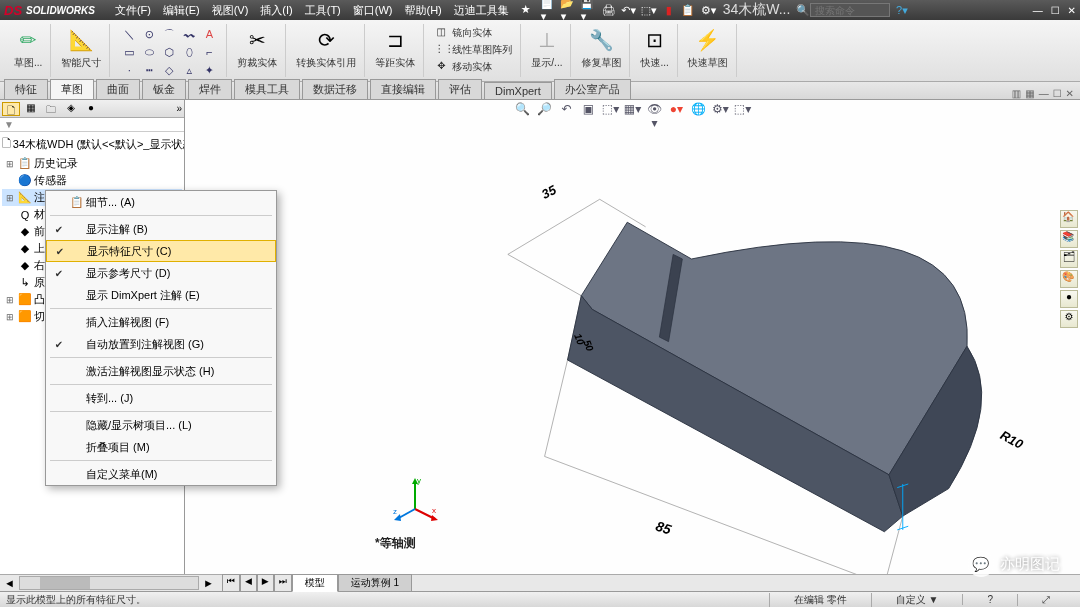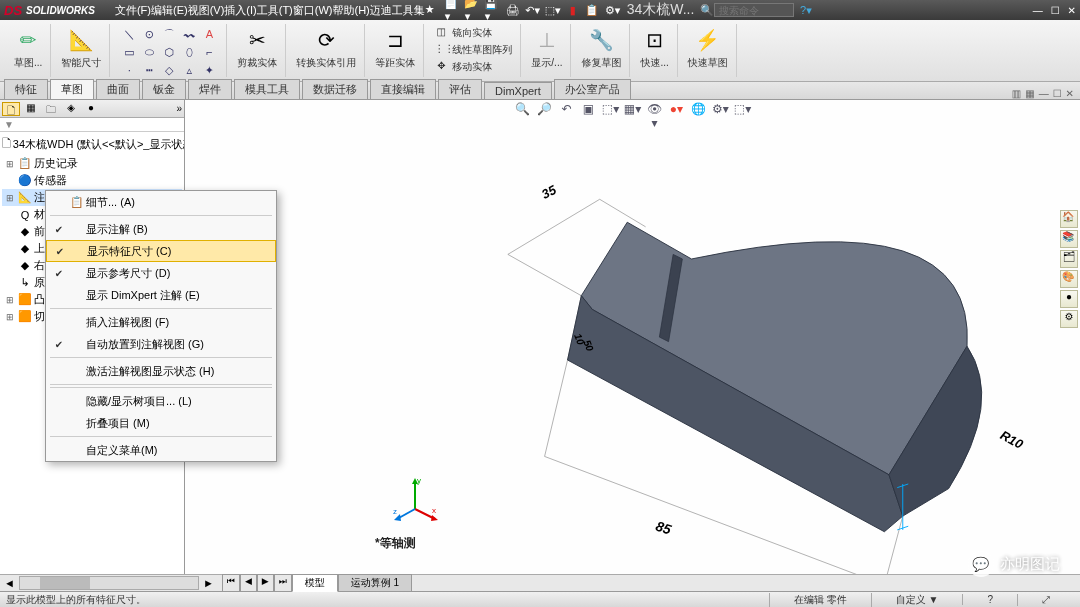--- a/index.html
+++ b/index.html
@@ -1,21 +1,21 @@
 <!DOCTYPE html>
 <html><head>
   <meta charset="utf-8">
   <style>
     * { box-sizing: border-box; margin: 0; padding: 0; font-family: "Microsoft YaHei", Arial, sans-serif; }
     body { width: 1080px; height: 607px; background: #e8e8e8; overflow: hidden; position: relative; font-size: 11px; }
     
     .titlebar { height: 20px; background: linear-gradient(#5a5a5a, #3a3a3a); display: flex; align-items: center; padding: 0 4px; color: #fff; }
     .titlebar .logo { display: flex; align-items: center; gap: 4px; font-weight: bold; font-style: italic; font-size: 10px; }
     .titlebar .logo-icon { color: #d4002a; font-weight: bold; font-style: italic; font-size: 13px; }
-    .titlebar .menu { display: flex; gap: 0; margin-left: 20px; }
+    .titlebar .menu { display: flex; gap: 12px; margin-left: 20px; }
     .titlebar .menu span { cursor: pointer; font-size: 11px; }
     .titlebar .spacer { flex: 1; }
     .titlebar .qat { display: flex; gap: 4px; align-items: center; }
     .titlebar .qat .icon { width: 16px; height: 16px; display: flex; align-items: center; justify-content: center; font-size: 11px; }
     .titlebar .docname { color: #ddd; font-size: 14px; padding: 0 6px; }
     .titlebar .search { background: #555; border: 1px solid #777; height: 14px; width: 80px; font-size: 10px; padding: 0 4px; color: #ccc; }
     .titlebar .winbtns { display: flex; gap: 8px; margin-left: 10px; }
     .titlebar .winbtns span { cursor: pointer; font-size: 10px; }
     
     .ribbon { height: 62px; background: linear-gradient(#f5f5f5, #e0e0e0); border-bottom: 1px solid #aaa; display: flex; padding: 4px 6px; gap: 2px; }
@@ -428,20 +428,25 @@
       <span class="cm-icon"></span>
       <span>自动放置到注解视图 (G)</span>
     </div>
   <div class="cm-sep"></div>
   <div class="cm-item">
       <span class="cm-check"></span>
       <span class="cm-icon"></span>
       <span>激活注解视图显示状态 (H)</span>
     </div>
   <div class="cm-sep"></div>
+  <div class="cm-item">
+      <span class="cm-check"></span>
+      <span class="cm-icon"></span>
+      <span>转到... (J)</span>
+    </div>
   <div class="cm-sep"></div>
   <div class="cm-item">
       <span class="cm-check"></span>
       <span class="cm-icon"></span>
       <span>隐藏/显示树项目... (L)</span>
     </div>
   <div class="cm-item">
       <span class="cm-check"></span>
       <span class="cm-icon"></span>
       <span>折叠项目 (M)</span>

